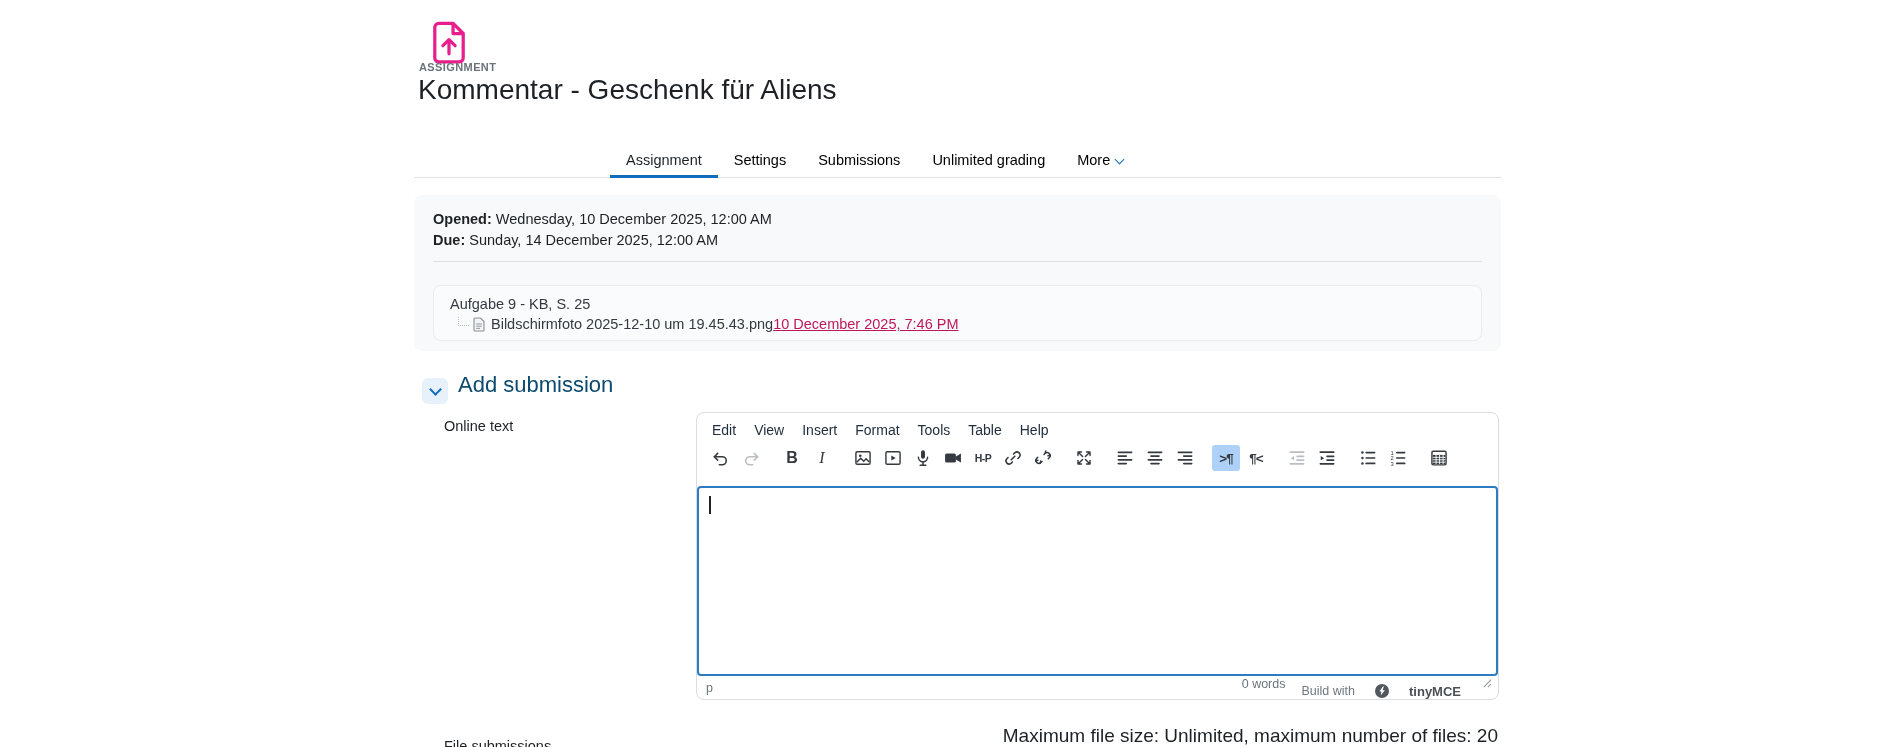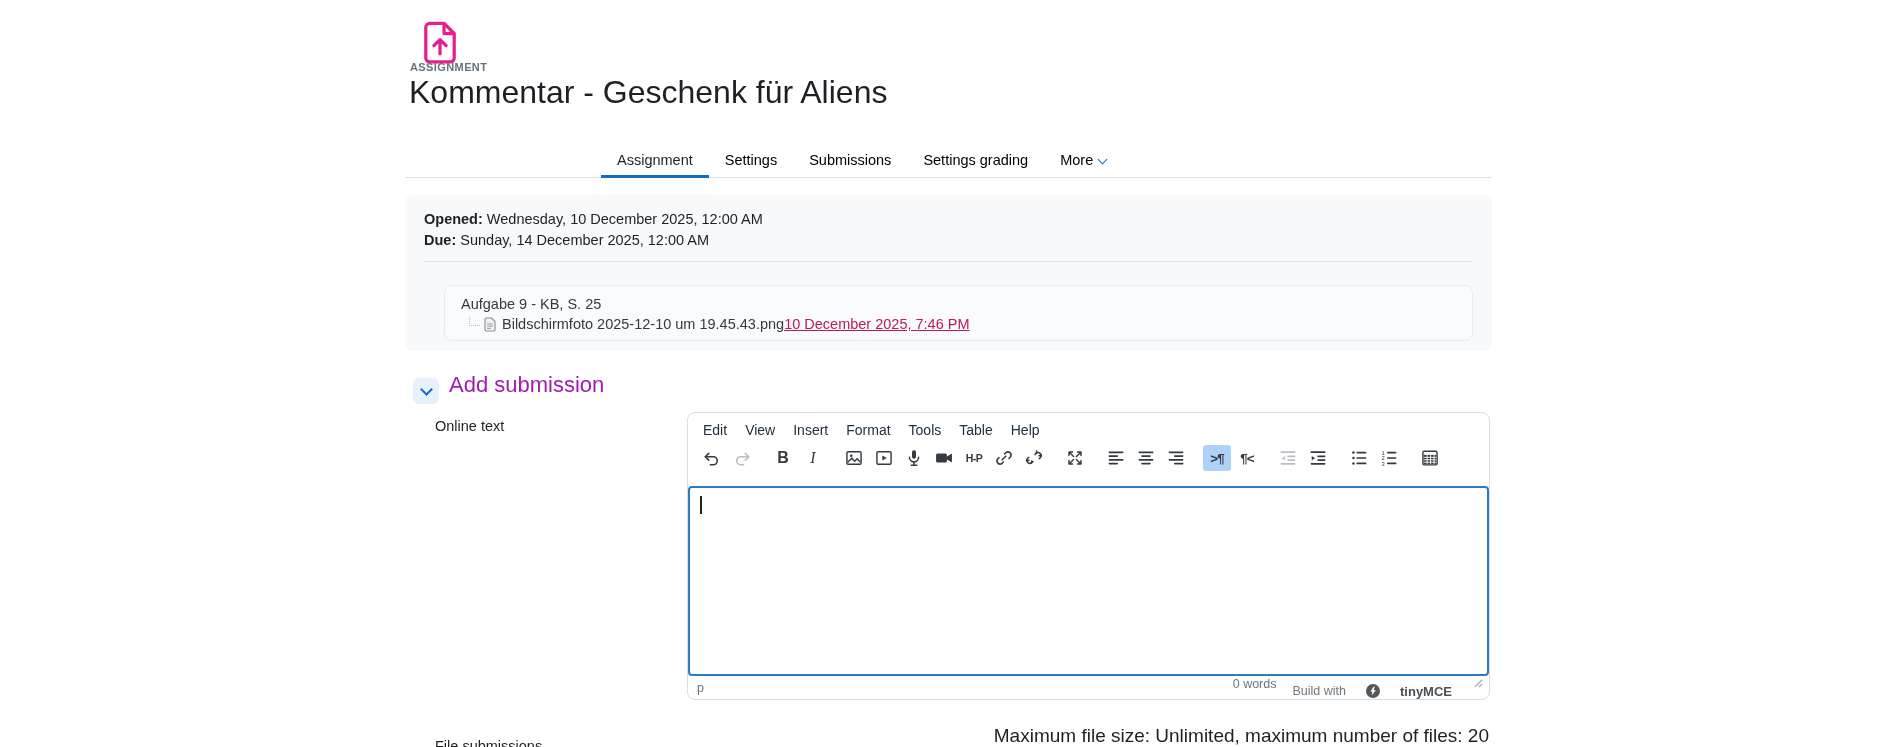--- a/index.html
+++ b/index.html
@@ -1,56 +1,56 @@
 <!DOCTYPE html>
 <html><head>
 <meta charset="utf-8">
 <style>
   * { margin:0; padding:0; box-sizing:border-box; }
   html,body { width:1897px; height:747px; background:#fff; overflow:hidden;
               font-family:"Liberation Sans", sans-serif; color:#1d2125; }
-  .content { position:absolute; left:405px; top:0; width:1087px; height:602px; }
+  .content { position:absolute; left:414px; top:0; width:1087px; height:602px; }
 
   
   .act-icon { position:absolute; left:16px; top:20px; }
   .act-type { position:absolute; left:5px; top:61px; font-size:11px; letter-spacing:.4px;
               color:#6a737b; font-weight:700; }
-  .page-title { position:absolute; left:4px; top:74px; font-size:32px; font-weight:400; color:#1d2125; }
+  .page-title { position:absolute; left:4px; top:74px; font-size:28px; font-weight:400; color:#1d2125; }
 
   
   .tabs { position:absolute; left:0; right:0; top:144px; height:34px;
           border-bottom:1px solid #dee2e6; display:flex; padding-left:196px; }
   .tab { height:34px; line-height:32px; padding:0 16px; font-size:14.5px; color:#000000;
          cursor:pointer; white-space:nowrap; }
   .tab.active { color:#1d2125; border-bottom:3px solid #0f6cbf; }
   .caret { display:inline-block; width:7px; height:7px; border-right:1.6px solid #0f6cbf;
            border-bottom:1.6px solid #0f6cbf; transform:rotate(45deg); margin:0 0 2px 6px; }
 
   
   .info-box { position:absolute; left:0; right:0; top:195px; height:156px; background:#f8f9fa;
               border-radius:8px; padding:14px 19px; font-size:14.5px; }
   .date-line { line-height:21px; color:#1d2125; }
   .date-line b { font-weight:700;text-align:center; }
   .info-hr { border:none; border-top:1px solid #dee2e6; margin:10px 0 0 0; }
   .desc-box { margin-top:23px; border:1px solid #e9ecef; background:#fafbfc; border-radius:8px;
-              padding:8px 16px;margin-left:20px; }
+              padding:8px 16px; }
   .desc-line { line-height:20px; color:#343a40; }
   .file-line { display:flex; align-items:center; margin-top:2px; }
   .tree-elbow { width:11px; height:9px; border-left:1px dotted #b9bfc4; border-bottom:1px dotted #b9bfc4;
                 margin:0 4px 6px 8px; }
   .file-name { color:#343a40; }
   .file-time { color:#be185d;text-decoration:underline; }
 
   
   .collapse-btn { position:absolute; left:8px; top:378px; width:26px; height:26px; border:none;
                   background:#e7f1fb; border-radius:6px; cursor:pointer; display:flex;
                   align-items:center; justify-content:center; }
   .chev { display:inline-block; width:9px; height:9px; border-right:2px solid #0f6cbf;
           border-bottom:2px solid #0f6cbf; transform:rotate(45deg); margin-top:-4px; }
-  .section-heading { position:absolute; left:44px; top:372px; font-size:22px; font-weight:400; color:#a21caf; }
+  .section-heading { position:absolute; left:44px; top:372px; font-size:22px; font-weight:400; color:#0c4a6e; }
 
   .row-label { position:absolute; left:30px; top:418px; font-size:14.5px; color:#1d2125; }
 
   
   .editor { position:absolute; left:282px; top:412px; width:803px; height:288px;
             border:1px solid #d9dde1; border-radius:8px; background:#fff; }
   .menubar { display:flex; padding:5px 6px 1px 6px; }
   .menu-item { font-size:14px; color:#222f3e; padding:4px 9px; border-radius:3px; cursor:pointer; }
   .toolbar { display:flex; align-items:center; padding:2px 4px 5px 10px; }
   .tb-group { display:flex; gap:2px; margin-right:13px; }
@@ -88,21 +88,21 @@
       <path d="M14 25V14.5M14 14.5l-4.5 4.5M14 14.5l4.5 4.5" stroke="#e81e8c" stroke-width="2.4" stroke-linecap="round" stroke-linejoin="round"></path>
     </svg>
   </span>
   <div class="act-type">ASSIGNMENT</div>
   <h1 class="page-title">Kommentar - Geschenk für Aliens</h1>
 
   <nav class="tabs">
     <div class="tab active">Assignment</div>
     <div class="tab">Settings</div>
     <div class="tab">Submissions</div>
-    <div class="tab">Settings grading</div>
+    <div class="tab">Unlimited grading</div>
     <div class="tab"><span>More</span><span class="caret"></span></div>
   </nav>
 
   <div class="info-box">
     <div class="date-line">
       <b>Opened:</b>
       <span>Wednesday, 10 December 2025, 12:00 AM</span>
     </div>
     <div class="date-line">
       <b>Due:</b>

